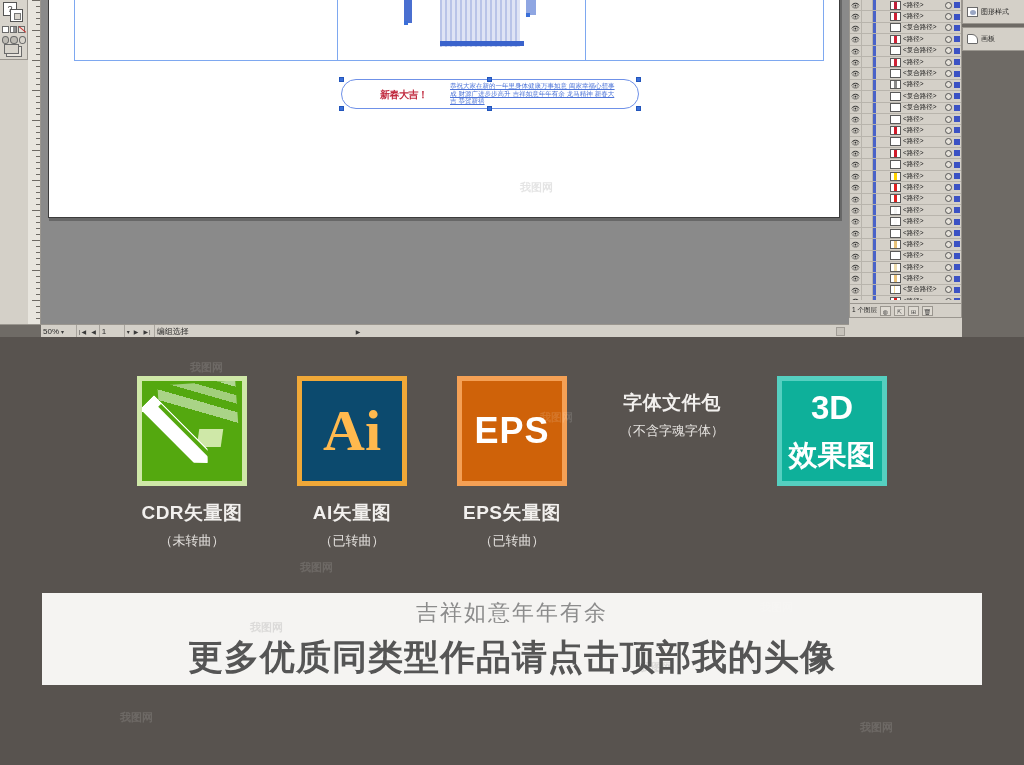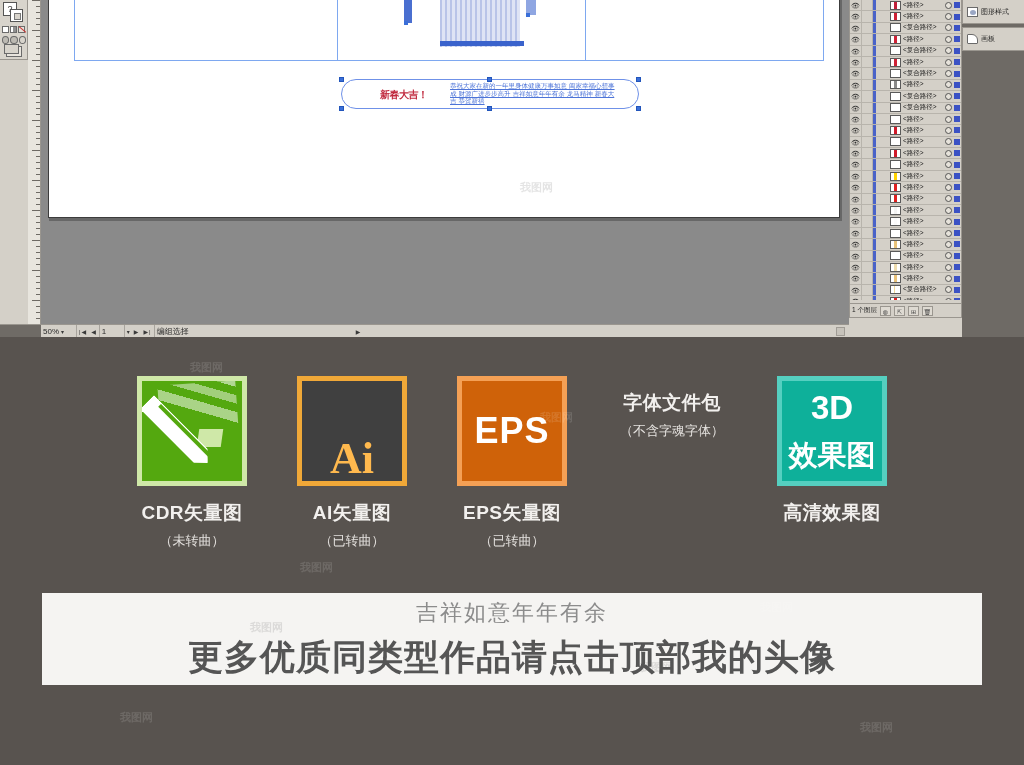--- a/index.html
+++ b/index.html
@@ -263,24 +263,23 @@
     background: #ffffff; transform: rotate(45deg); transform-origin: 0 0;
     clip-path: polygon(0 0, 88% 0, 100% 50%, 88% 100%, 0 100%);
   }
   .ic-cdr .nibline {
     position: absolute; left: 7px; top: 9px; width: 72px; height: 4px;
     background: #54a80f; transform: rotate(45deg); transform-origin: 0 0;
   }
 
   
   .ic-ai {
-    background: #404040; border: 5px solid #f0a838;
-    color: #ffb94e; font-size: 44px; font-weight: 700; line-height: 1;
+    background: #0c4a6e; border: 5px solid #f0a838;
+    color: #ffb94e; font-size: 58px; font-weight: 700; line-height: 1;
     font-family: "Liberation Serif", serif;
-    align-items: flex-end;
   }
   
   .ic-eps {
     background: #cf6209; border: 5px solid #f4a055;
     color: #ffffff; font-size: 36px; font-weight: 700;
     font-family: "Liberation Sans", sans-serif; letter-spacing: 1px;
   }
   
   .ic-font {
     background: #cc0a15; border: 5px solid #e8737c;
@@ -785,21 +784,20 @@
       <div class="fmt">
         <div class="fmt-label">字体文件包</div>
         <div class="fmt-sub">（不含字魂字体）</div>
       </div>
 
       <div class="fmt">
         <div class="fmt-icon ic-3d">
           <span class="l1">3D</span>
           <span class="l2">效果图</span>
         </div>
-        <div class="fmt-label">高清效果图</div>
         <div class="fmt-sub"></div>
       </div>
     </div>
 
     <div id="banner">
       <div class="b1">吉祥如意年年有余</div>
       <div class="b2">更多优质同类型作品请点击顶部我的头像</div>
     </div>
   </div>
 

